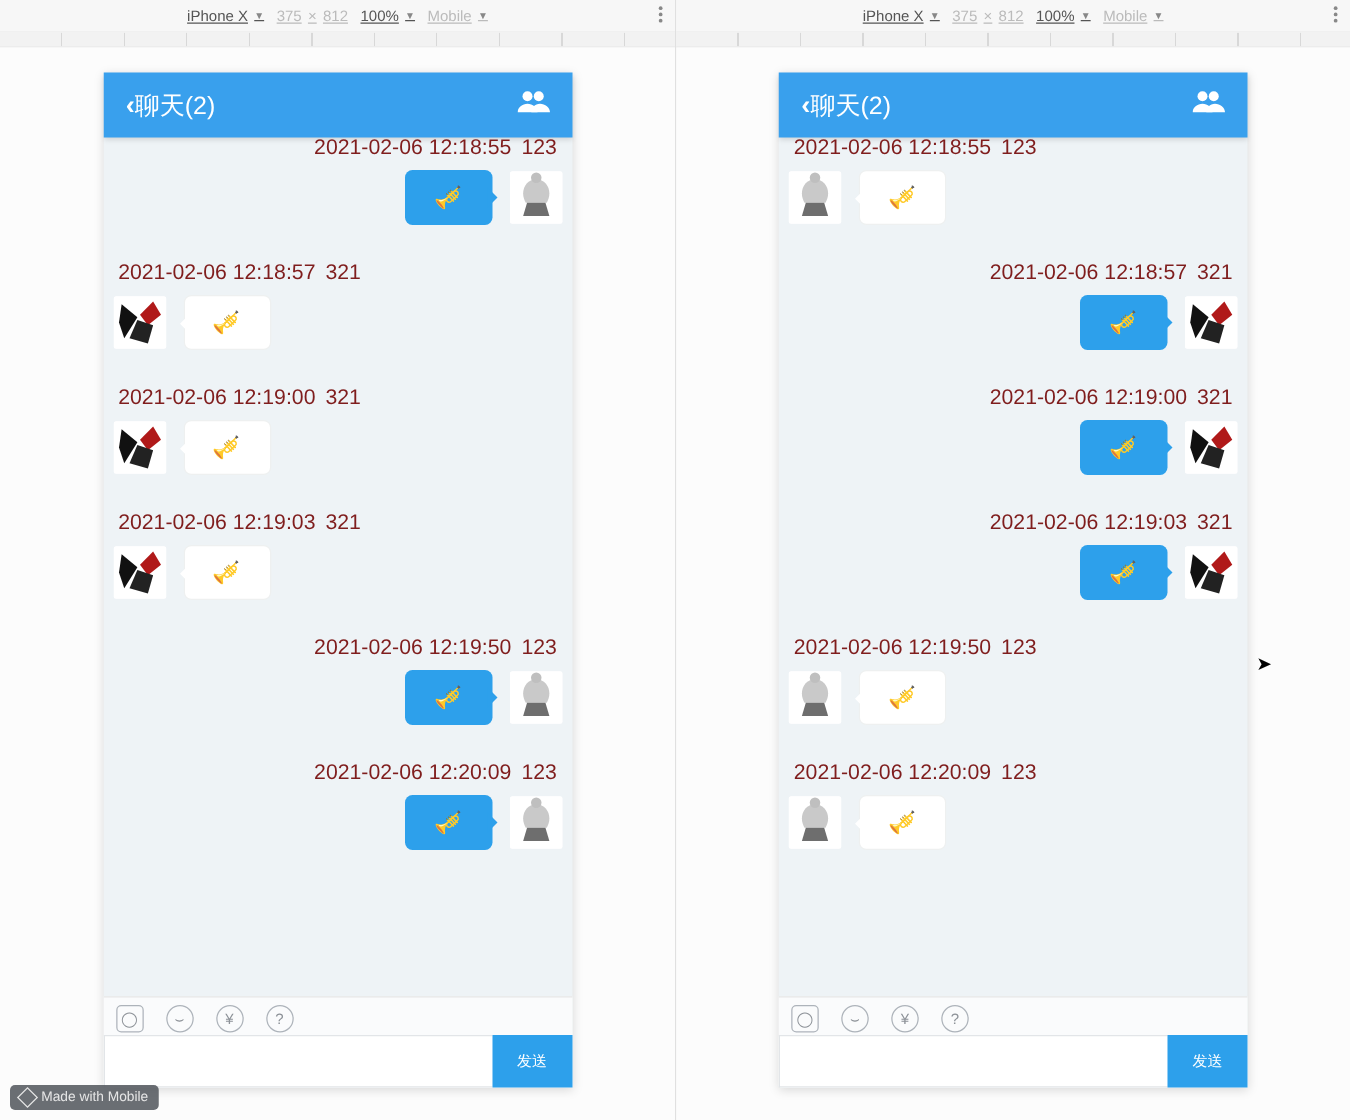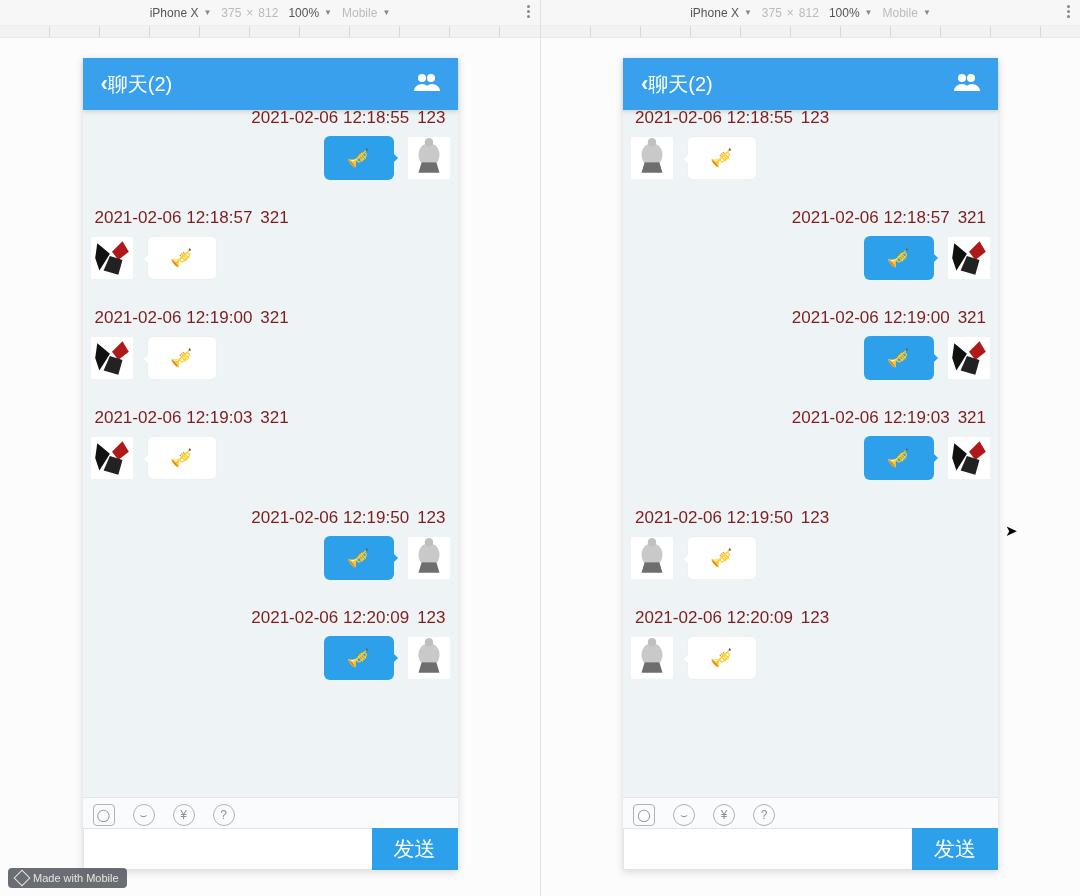--- a/index.html
+++ b/index.html
@@ -27,21 +27,21 @@
     border-bottom:1px solid #eee;
     display:flex;
     align-items:center;
     justify-content:center;
     font-size:12px;
     color:#555;
     gap:10px;
     position:relative;
   }
   .dt-toolbar .dim { color:#bbb; }
-  .dt-toolbar .pair { display:flex; align-items:center; gap:5px;}
+  .dt-toolbar .pair { display:flex; align-items:center; gap:5px;text-decoration:underline;}
   .dt-toolbar .caret { font-size:8px; color:#888;}
   .dt-dots {
     position:absolute; right:10px; top:5px;
     display:flex; flex-direction:column; gap:2px;
   }
   .dt-dots span { width:3px; height:3px; background:#888; border-radius:50%; display:block;}
   .ruler {
     height:12px;
     background:repeating-linear-gradient(to right,#f2f2f2 0 49px,#d8d8d8 49px 50px);
     border-bottom:1px solid #e8e8e8;
@@ -146,23 +146,23 @@
     font-size:12px;
   }
   .footer-icons .ficon.round{ border-radius:50%; }
   .send-row{
     display:flex; align-items:stretch; height:42px;
   }
   .send-input{
     flex:1; background:#fff; border:1px solid #e2e5e8; border-right:none;
   }
   .send-btn{
-    width:86px; background:#2da0eb; color:#fff;
+    width:64px; background:#2da0eb; color:#fff;
     display:flex; align-items:center; justify-content:center;
-    font-size:21px;
+    font-size:12px;
   }
 
   
   .gifox{
     position:absolute; left:8px; bottom:8px;
     background:rgba(80,85,90,.85); color:#e6e6e6;
     font-size:11px; padding:4px 8px; border-radius:4px;
     display:flex; align-items:center; gap:5px;
   }
   .gifox .fox{

